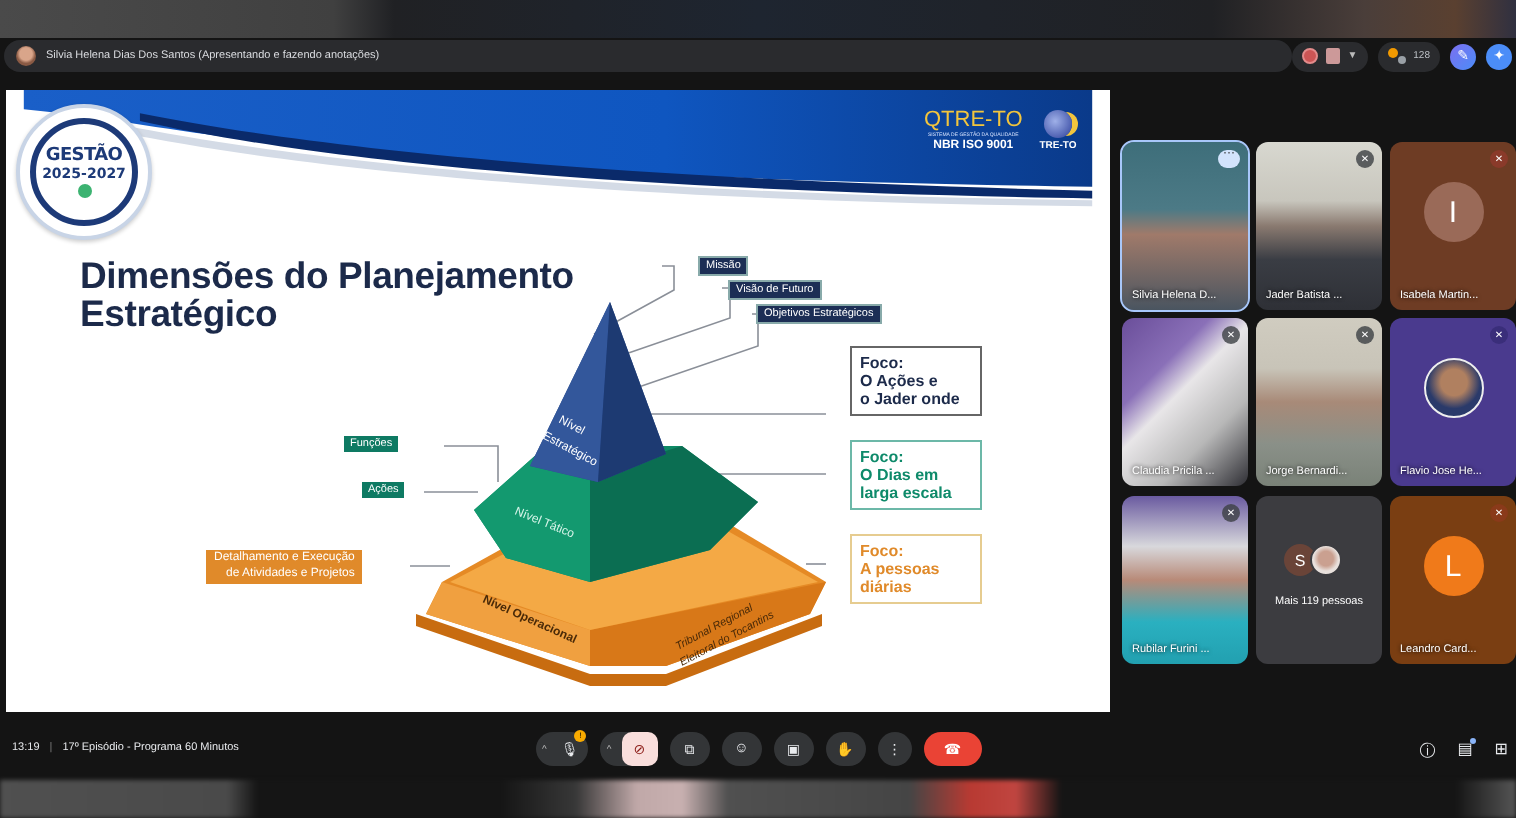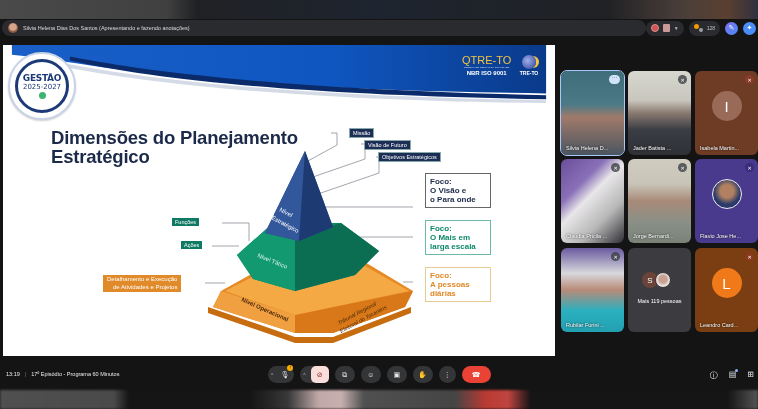--- a/index.html
+++ b/index.html
@@ -20,31 +20,31 @@
   .people-count { font-size: 5px; color: #bdc1c6; }
   .circle-btn { width: 13px; height: 13px; border-radius: 50%; display: flex; align-items: center; justify-content: center; font-size: 7px; color: #fff; }
   .btn-pen { background: linear-gradient(135deg, #7c6ff0, #4b8df8); }
   .btn-gem { background: #4b8df8; }
 
   .slide { position: absolute; left: 3px; top: 45px; width: 552px; height: 311px; background: #fff; overflow: hidden; }
   .slide-header { position: absolute; left: 0; top: 0; width: 552px; height: 60px; }
   .gestao-badge { position: absolute; left: 5px; top: 7px; width: 68px; height: 68px; border-radius: 50%; background: #fff; border: 2px solid #c8d4e6; box-shadow: 0 1px 2px rgba(0,0,0,.2); display: flex; align-items: center; justify-content: center; }
   .gestao-inner { width: 54px; height: 54px; border-radius: 50%; border: 3px solid #1d3a78; background: #fff; display: flex; flex-direction: column; align-items: center; justify-content: center; }
   .gestao-title { font-family: "DejaVu Sans", sans-serif; font-weight: bold; font-size: 9px; color: #1d3a78; line-height: 9px; letter-spacing: -0.3px; }
-  .gestao-years { font-family: "DejaVu Sans", sans-serif; font-weight: normal; font-size: 7px; color: #1d3a78; line-height: 8px; }
+  .gestao-years { font-family: "DejaVu Sans", sans-serif; font-weight: bold; font-size: 7px; color: #1d3a78; line-height: 8px; }
   .gestao-check { width: 7px; height: 7px; border-radius: 50%; background: #3cb371; margin-top: 1px; }
   .qtre { position: absolute; left: 459px; top: 10px; text-align: center; }
   .qtre-logo { font-size: 11px; font-weight: normal; color: #f2c53d; line-height: 11px; }
   .qtre-sub { font-size: 2.5px; color: #d8e4ff; }
   .qtre-iso { font-size: 6px; color: #fff; font-weight: bold; line-height: 8px; }
   .tre-seal { position: absolute; left: 514px; top: 10px; width: 24px; text-align: center; }
   .tre-globe { width: 14px; height: 14px; margin: 0 auto; border-radius: 50%; background: radial-gradient(circle at 40% 40%, #9fb0e8, #2a3d9a); box-shadow: 4px 0 0 -1px #f2c53d; }
   .tre-label { font-size: 5px; color: #fff; font-weight: bold; margin-top: 1px; }
 
-  .slide-title { position: absolute; left: 48px; top: 83px; font-size: 18.5px; font-weight: bold; color: #1c2a4a; line-height: 19px; letter-spacing: -0.2px; }
+  .slide-title { position: absolute; left: 37px; top: 83px; font-size: 18.5px; font-weight: bold; color: #1c2a4a; line-height: 19px; letter-spacing: -0.2px; }
   .slide-subtitle { position: absolute; left: 44px; top: 128px; font-size: 8px; color: #2d2d2d; line-height: 10px; width: 180px; }
 
   .lbl-box { position: absolute; font-size: 5.5px; color: #fff; padding: 1px 3px; white-space: nowrap; }
   .lbl-navy { background: #1c2e55; border: 1px solid #8aa; }
   .lbl-green { background: #0e7a63; }
   .lbl-orange { background: #e08a2a; font-size: 6px; line-height: 7.5px; text-align: right; padding: 1px 4px; }
   .focus-box { position: absolute; width: 66px; border: 1px solid; font-weight: bold; font-size: 8px; line-height: 9px; padding: 3px 4px; background: #fff; }
   .focus-navy { border-color: #666; color: #1c2a4a; }
   .focus-green { border-color: #6cb8a8; color: #0e8a6a; }
   .focus-orange { border-color: #e6cc90; color: #e08a2a; }
@@ -183,26 +183,26 @@
   <div class="lbl-box lbl-green" style="left:169px; top:173px;">Funções</div>
   <div class="lbl-box lbl-green" style="left:178px; top:196px;">Ações</div>
 
   <div class="lbl-box lbl-orange" style="left:100px; top:230px;">
     <div>Detalhamento e Execução</div>
     <div>de Atividades e Projetos</div>
   </div>
 
   <div class="focus-box focus-navy" style="left:422px; top:128px;">
     <div>Foco:</div>
-    <div>O Visão e</div>
-    <div>o Para onde</div>
+    <div>O Ações e</div>
+    <div>o Jader onde</div>
   </div>
   <div class="focus-box focus-green" style="left:422px; top:175px;">
     <div>Foco:</div>
-    <div>O Mais em</div>
+    <div>O Dias em</div>
     <div>larga escala</div>
   </div>
   <div class="focus-box focus-orange" style="left:422px; top:222px;">
     <div>Foco:</div>
     <div>A pessoas</div>
     <div>diárias</div>
   </div>
 </div>
 
 <div class="tiles">

